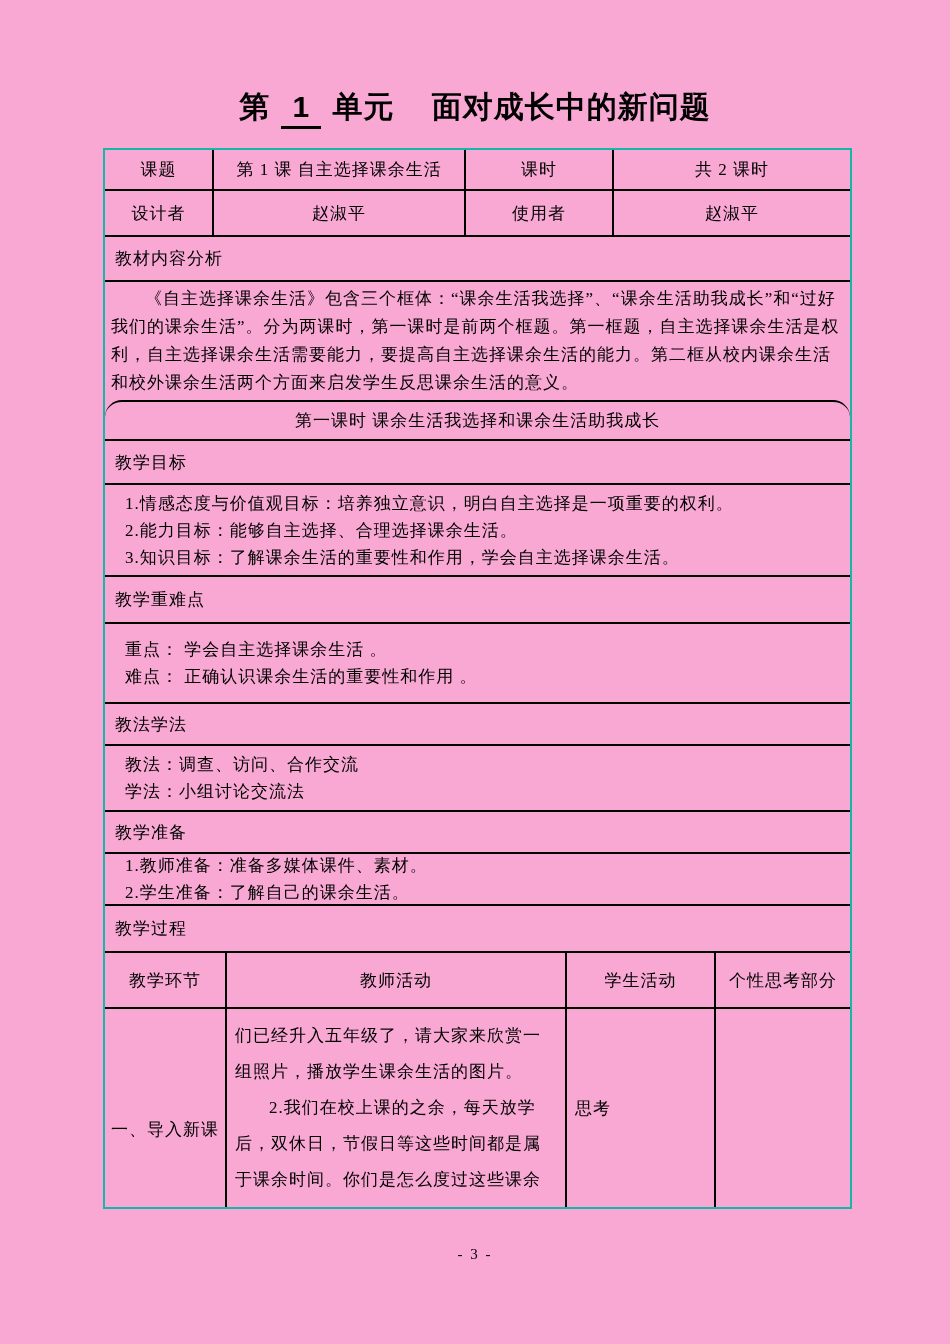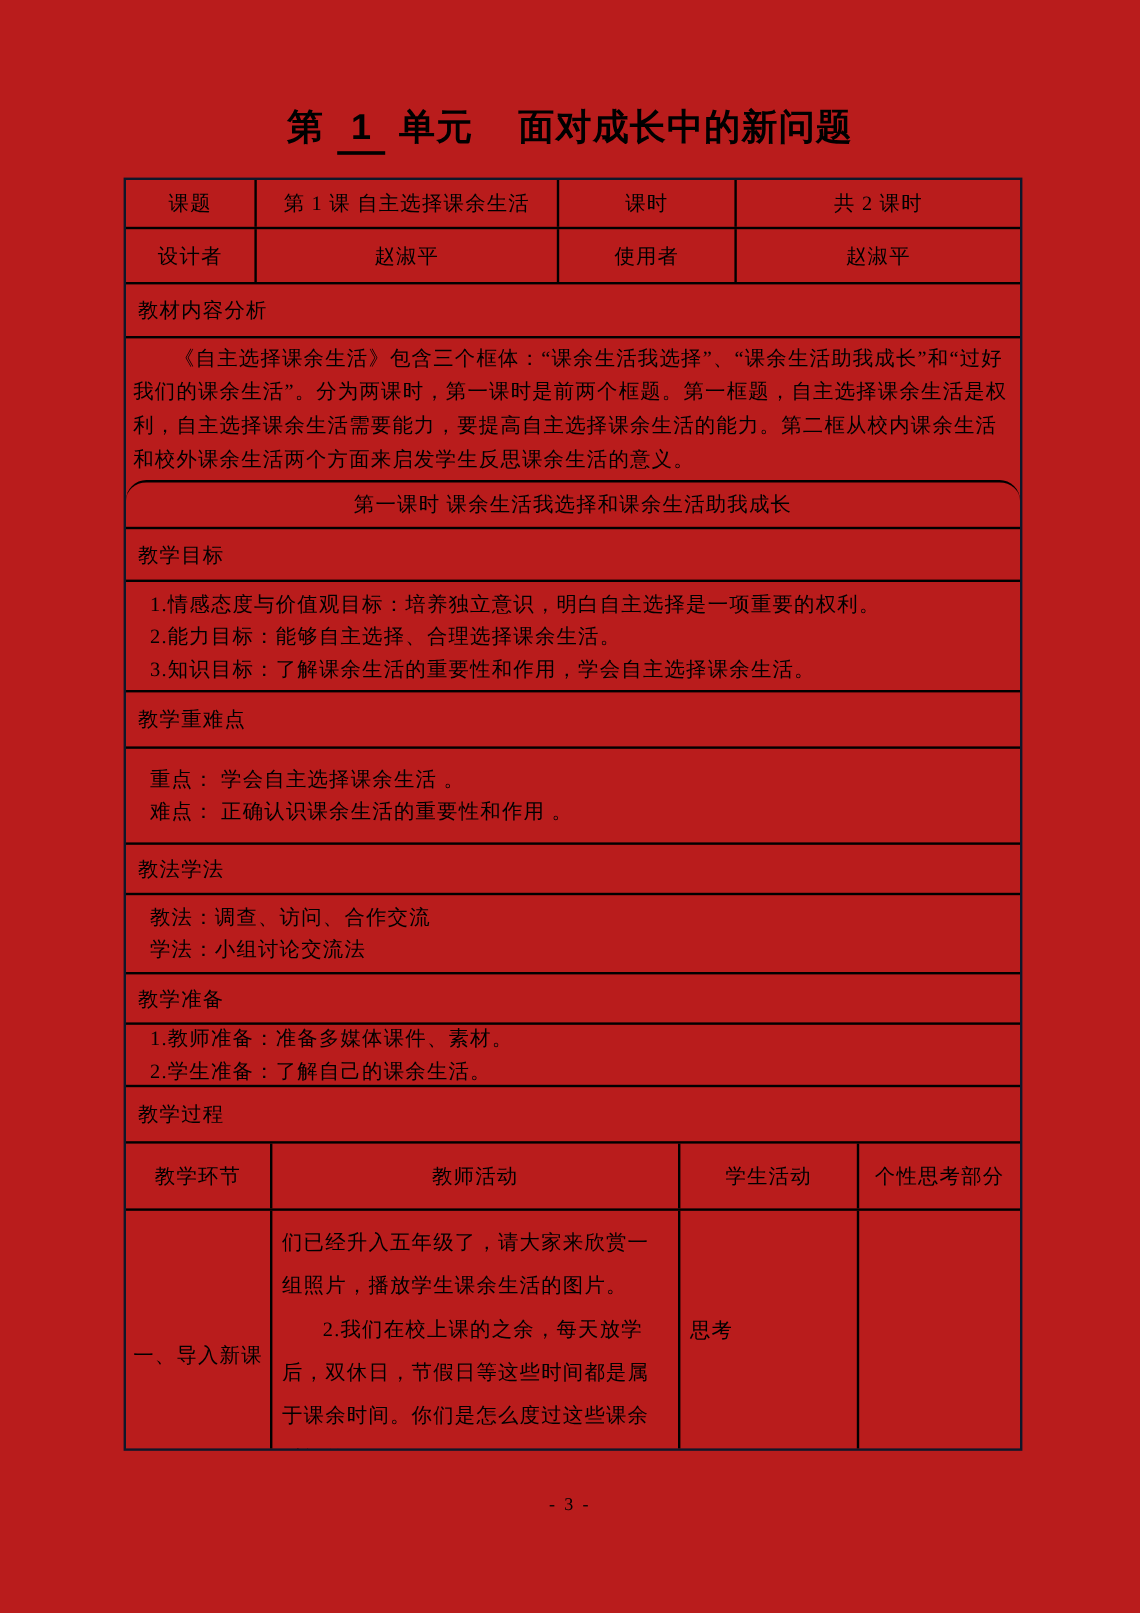--- a/index.html
+++ b/index.html
@@ -1,20 +1,20 @@
 <!DOCTYPE html>
 <html lang="zh"><head>
 <meta charset="utf-8">
 <style>
   html, body { margin: 0; padding: 0; background: #ffffff; }
   .page {
     position: relative;
     width: 950px;
     height: 1344px;
-    background: #b91c1c;
+    background: #f9a8d4;
     color: #000000;
     font-family: "Liberation Serif", "DejaVu Serif", serif;
     overflow: hidden;
   }
 
   
   .doc-title {
     position: absolute;
     top: 88px;
     left: 0;
@@ -37,21 +37,21 @@
   }
   .unit-gap { margin-right: 28px; }
 
   
   .sheet {
     position: absolute;
     left: 103px;
     top: 148px;
     width: 749px;
     box-sizing: border-box;
-    border: 2px solid #0f172a;
+    border: 2px solid #14b8a6;
     font-size: 17px;
     letter-spacing: 1px;
     line-height: 27px;
   }
   .row { box-sizing: border-box; }
   .row + .row { border-top: 2px solid #000; }
 
   .r-grid { display: grid; }
   .cols-info { grid-template-columns: 107px 252px 148px 1fr; }
   .cols-proc { grid-template-columns: 120px 340px 149px 1fr; }

